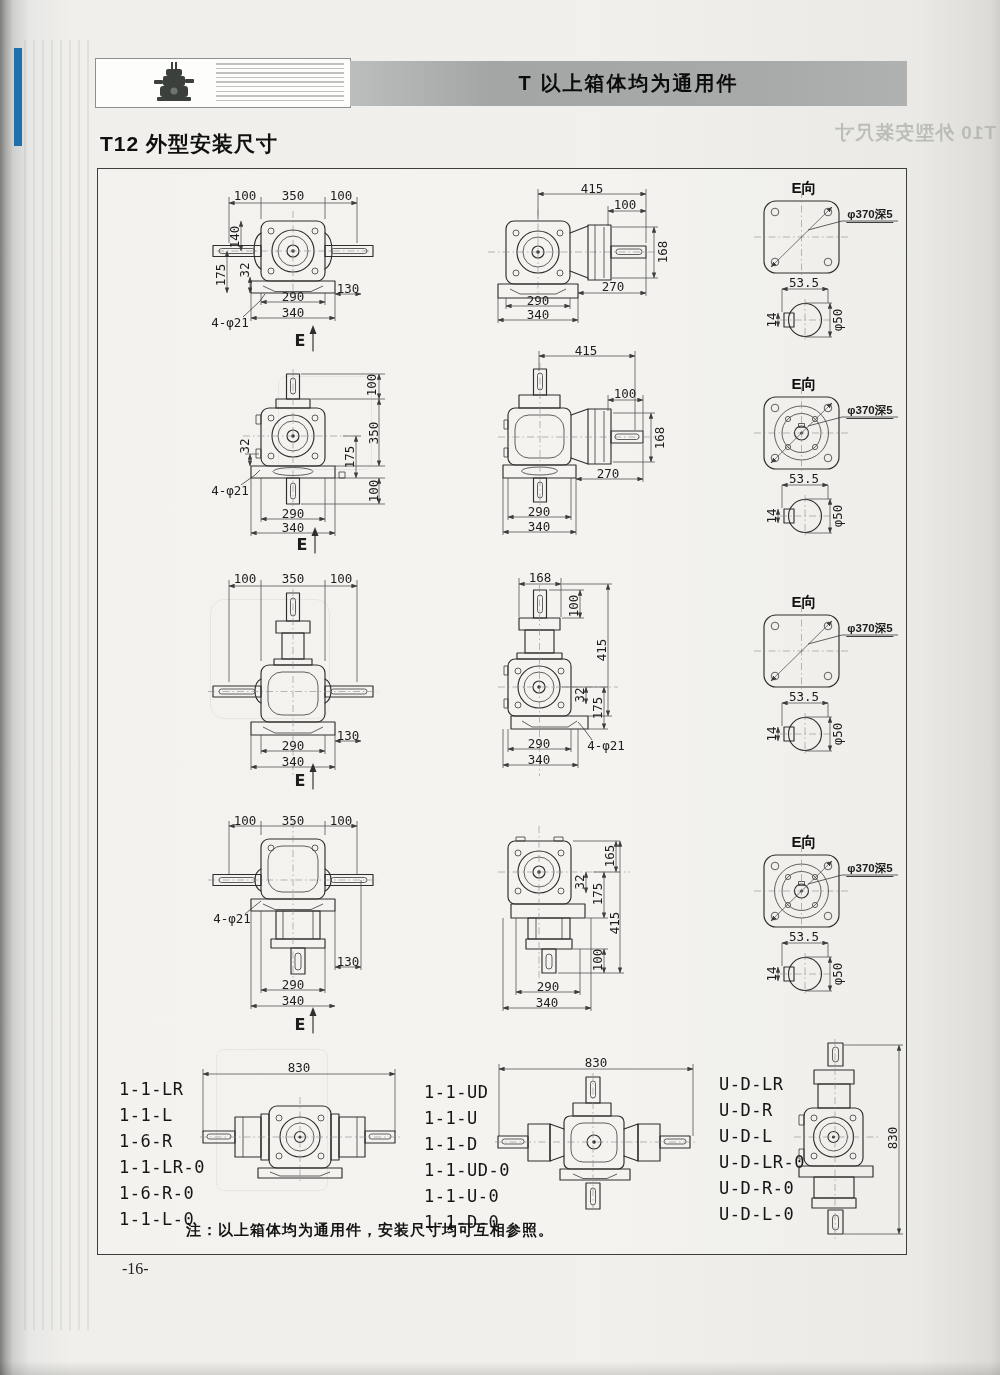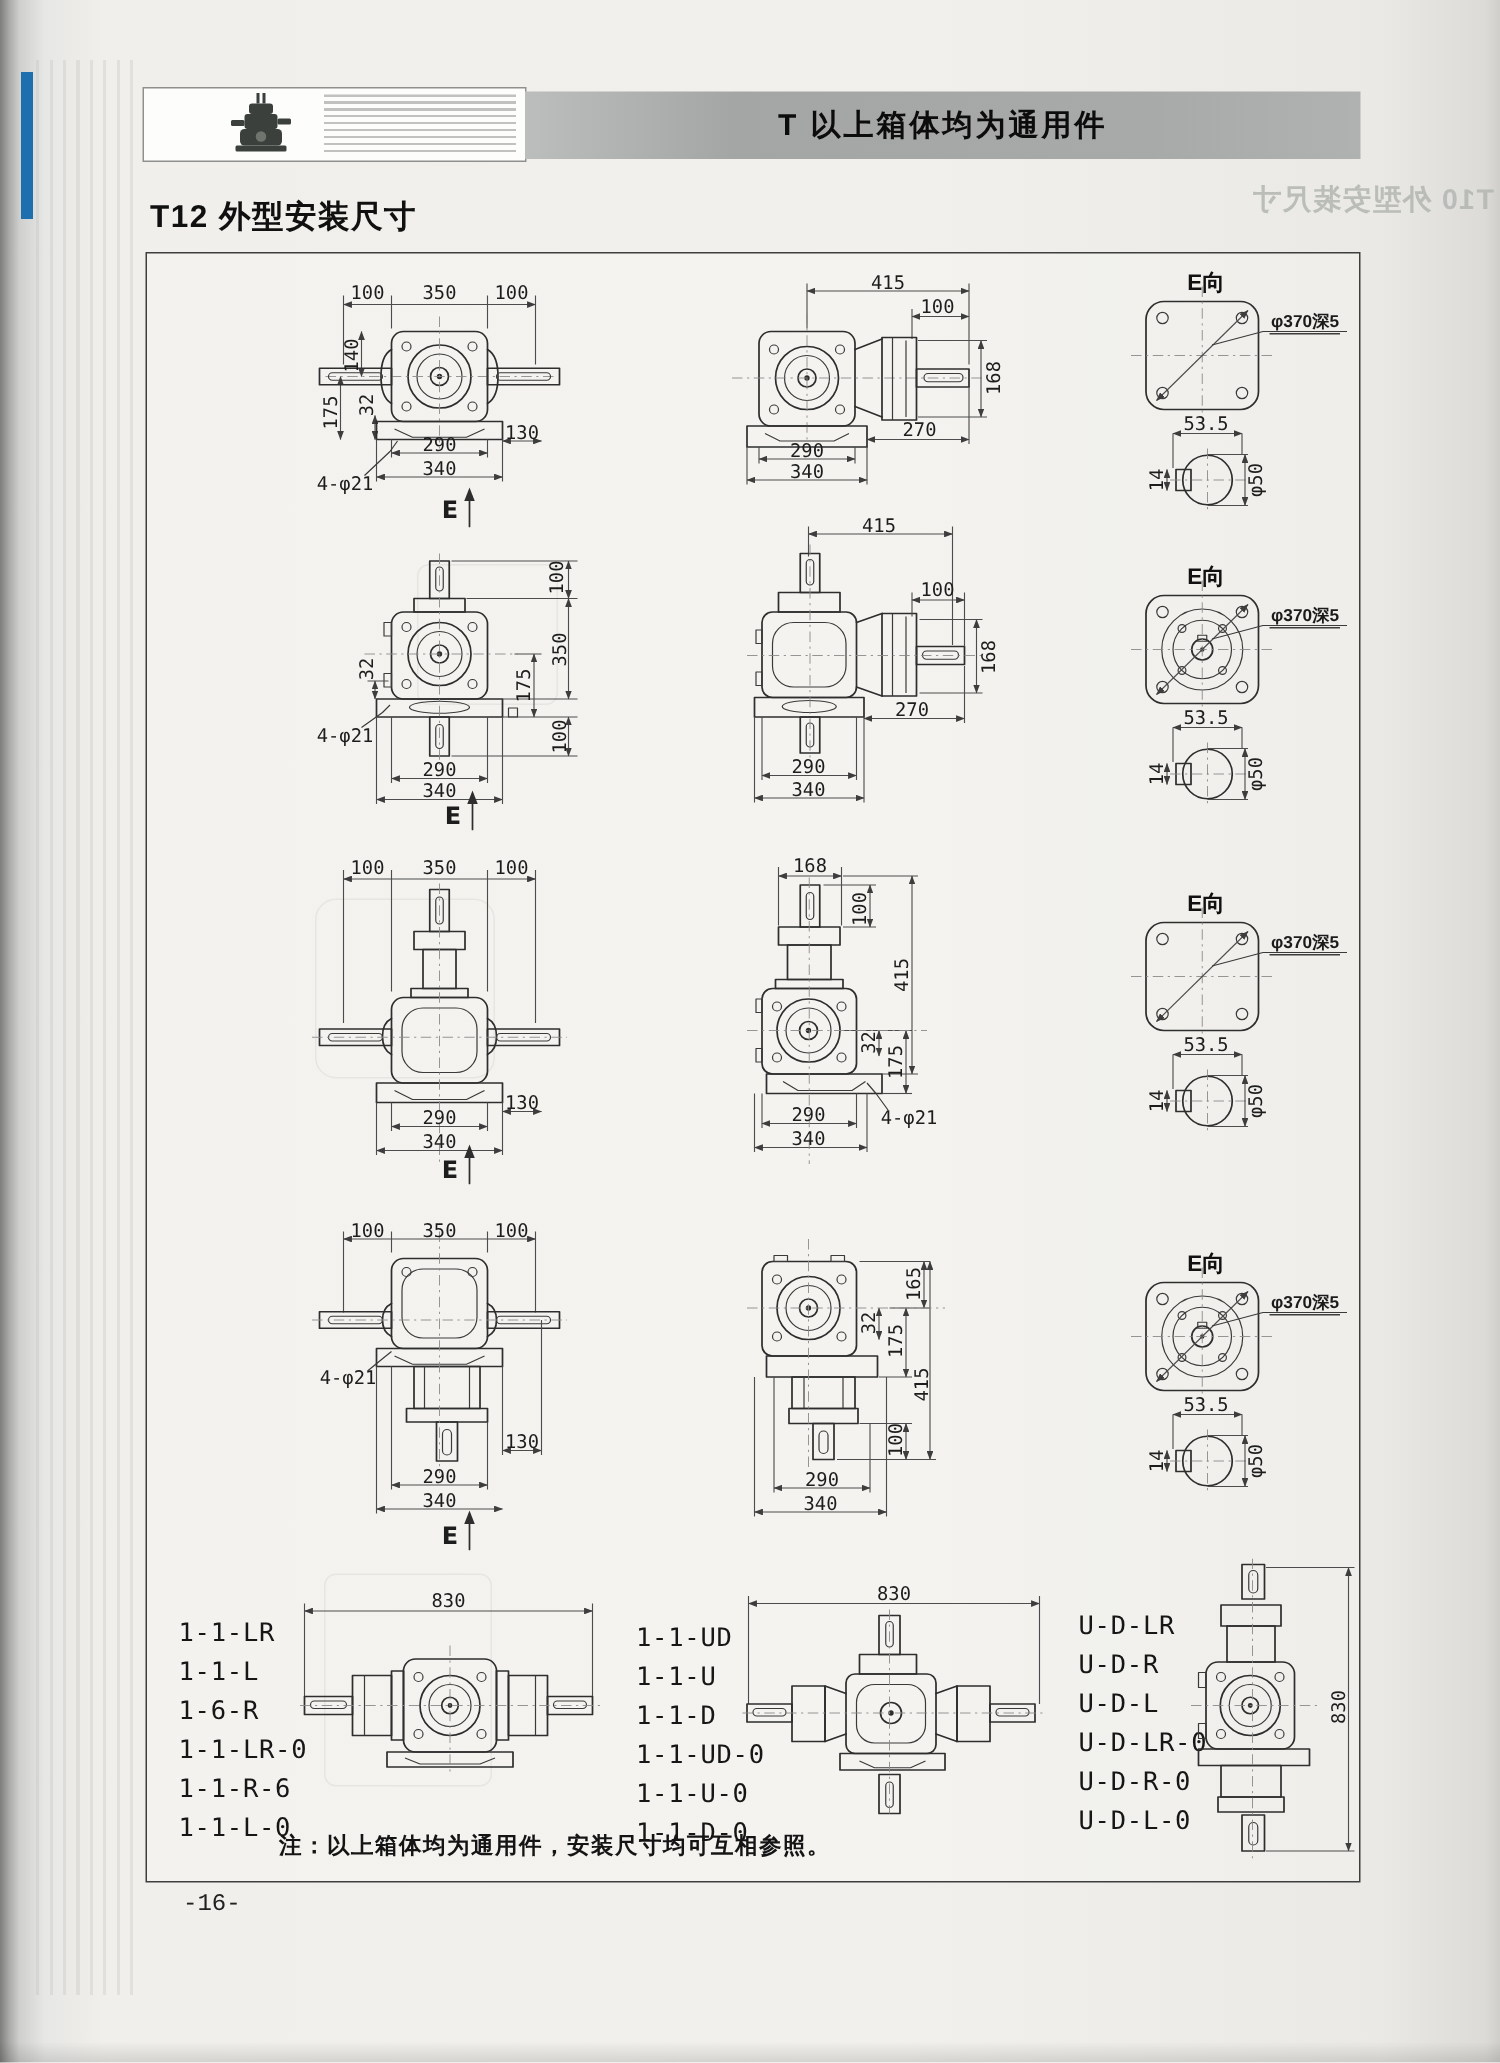--- a/index.html
+++ b/index.html
@@ -29,21 +29,21 @@
   .fig{position:absolute}
   .fig>svg{display:block;width:100%;height:100%;position:absolute;left:0;top:0}
   .models{position:absolute;font-family:"DejaVu Sans Mono","Liberation Mono",monospace;font-size:17px;font-weight:500;color:#161616;letter-spacing:.5px}
   .models span{display:block;line-height:26px;white-space:nowrap}
   .dim{position:absolute;transform:translate(-50%,-50%);font-family:"DejaVu Sans Mono","Liberation Mono",monospace;font-size:12.5px;color:#1d1d1d;white-space:nowrap;z-index:2}
   .dim.v{transform:translate(-50%,-50%) rotate(-90deg)}
   .dim.elabel{font-family:"DejaVu Sans","Liberation Sans",sans-serif;font-size:16px;font-weight:bold}
   .ev-title{position:absolute;transform:translate(-50%,0);font-size:15px;font-weight:bold;color:#111;white-space:nowrap;z-index:2}
   .lbl{position:absolute;transform:translate(-50%,-50%);font-size:11.5px;font-weight:bold;color:#1b1b1b;white-space:nowrap;border-bottom:1px solid #3d3d3d;padding:0 1px;z-index:2}
   .note{position:absolute;left:88px;top:1052px;font-size:15px;font-weight:bold;color:#141414;letter-spacing:1px}
-  .page-num{position:absolute;left:122px;top:1260px;font-family:Liberation Mono, monospace;font-size:16px;color:#222}
+  .page-num{position:absolute;left:122px;top:1260px;font-family:Liberation Serif, serif;font-size:16px;color:#222}
   .ghost{position:absolute;border:1px solid #a9aca8;border-radius:8px;opacity:.18;pointer-events:none}
   
   svg .s{fill:none;stroke:#2e2e2e;stroke-width:1.15;stroke-linejoin:round;stroke-linecap:round}
   svg .t{fill:none;stroke:#3a3a3a;stroke-width:.8;stroke-linejoin:round}
   svg .d{fill:none;stroke:#4c4c4c;stroke-width:.75}
   svg .da{fill:none;stroke:#4c4c4c;stroke-width:.75;marker-start:url(#mA);marker-end:url(#mA)}
   svg .c{fill:none;stroke:#8a8a8a;stroke-width:.6;stroke-dasharray:7 3 1.5 3}
   svg .f{fill:#2e2e2e;stroke:none}
 </style>
 </head>
@@ -621,21 +621,21 @@
     <span class="dim" style="left:66px;top:103px">53.5</span>
     <span class="dim v" style="left:33px;top:141px">14</span>
     <span class="dim v" style="left:99px;top:141px">φ50</span>
   </div>
 
   <div class="models" style="left:21px;top:907px">
     <span>1-1-LR</span>
     <span>1-1-L</span>
     <span>1-6-R</span>
     <span>1-1-LR-0</span>
-    <span>1-1-R-6</span>
+    <span>1-6-R-0</span>
     <span>1-1-L-0</span>
   </div>
 
   <div class="fig" style="left:100px;top:893px;width:205px;height:125px">
     <svg viewBox="0 0 205 125">
       <line class="da" x1="5" y1="12" x2="197" y2="12"></line>
       <line class="d" x1="5" y1="7" x2="5" y2="70"></line>
         <line class="d" x1="197" y1="7" x2="197" y2="70"></line>
       <rect class="s" x="71" y="44" width="62" height="62" rx="8"></rect>
       <circle class="t" cx="81" cy="56" r="3"></circle>

